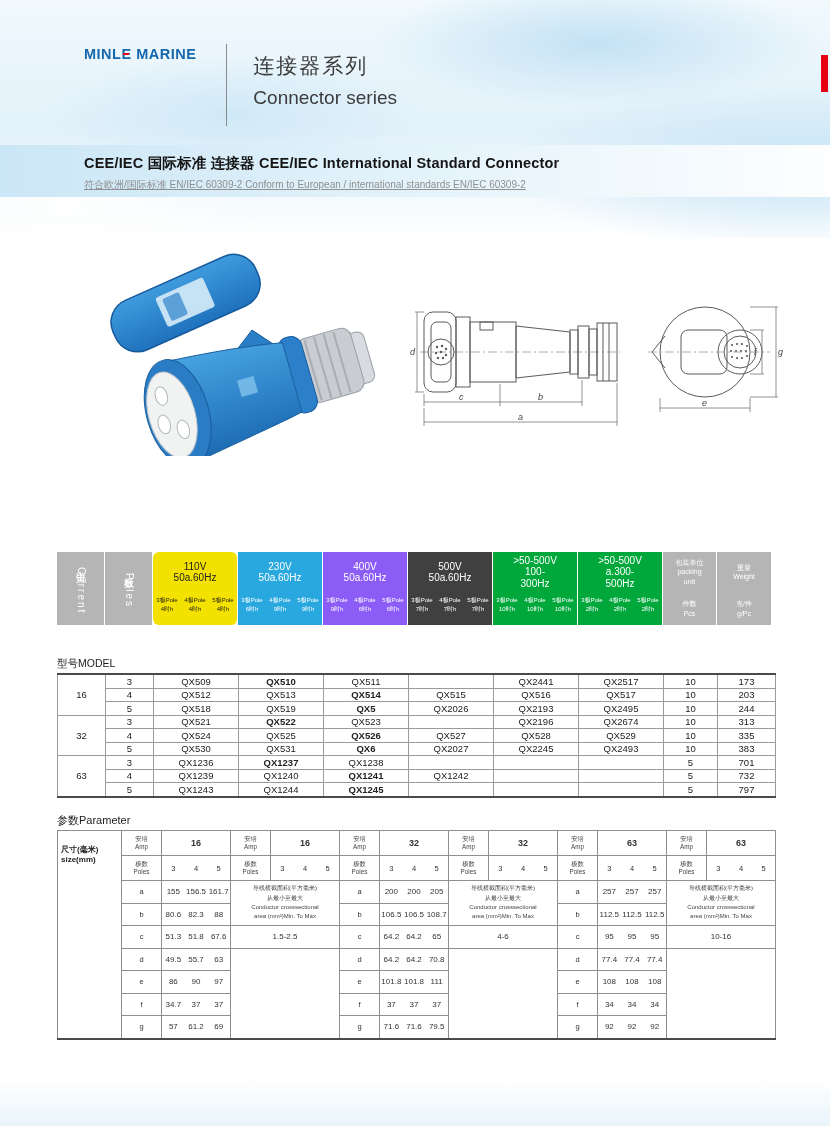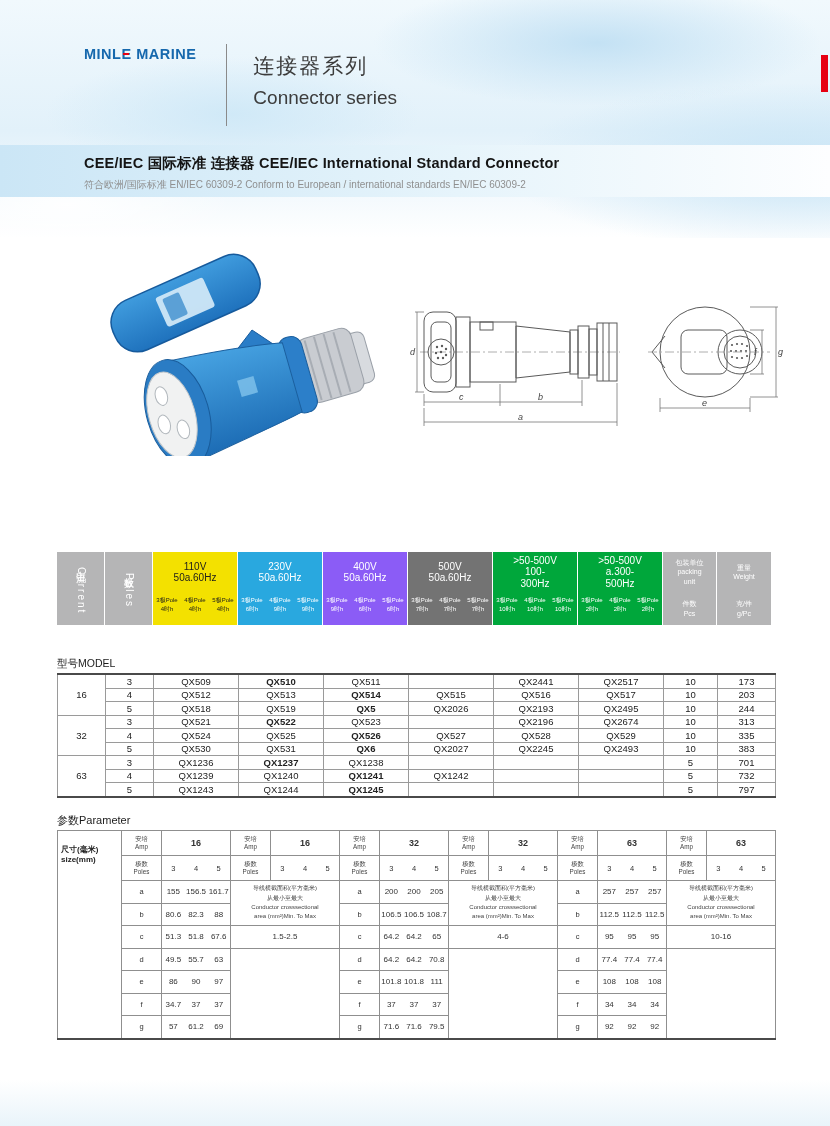--- a/index.html
+++ b/index.html
@@ -28,21 +28,21 @@
   .header-divider { width:1px; height:82px; background:#8a8a8a; margin:0 26px 0 30px; }
   .series { margin-top:8px; }
   .series-cn { font-size:21px; color:#3c3c3c; letter-spacing:2px; }
   .series-en { font-size:19px; color:#3c3c3c; margin-top:7px; }
 
   
   .title-strip { position:absolute; top:145px; left:0; width:830px; height:52px; box-sizing:border-box;
       padding:9px 0 0 84px;
       background:linear-gradient(90deg, #cbe6f6 0%, #e6f4fb 55%, #fdfeff 100%); }
   .doc-title { font-size:14.5px; font-weight:bold; color:#151515; letter-spacing:.2px; }
-  .doc-subtitle { font-size:10px; color:#8f8f8f; margin-top:5px; }
+  .doc-subtitle { font-size:10px; color:#8f8f8f; margin-top:5px;text-decoration:underline; }
 
   
   .photo-svg { position:absolute; left:56px; top:246px; }
   .drawing-svg { position:absolute; left:410px; top:290px; }
   .dim-label { font-size:9px; fill:#444; font-style:italic; }
   .tline { stroke:#5a5a5a; stroke-width:1; fill:none; }
   .dline { stroke:#777; stroke-width:.8; fill:none; }
   .cline { stroke:#999; stroke-width:.8; fill:none; stroke-dasharray:9 3 2 3; }
 
   
@@ -227,21 +227,21 @@
     <text class="dim-label" x="368" y="65">g</text>
   </svg>
 
   <div class="spec-header" id="specHeader">
       <div class="sh-col sh-vcol">
         <div class="vtext"><span>电流</span><span>Current</span></div>
       </div>
       <div class="sh-col sh-vcol">
         <div class="vtext"><span>极数</span><span>Poles</span></div>
       </div>
-      <div class="sh-col sh-volt" style="background: rgb(243, 225, 0); color: rgb(29, 29, 27);">
+      <div class="sh-col sh-volt" style="background: rgb(243, 225, 0); color: rgb(29, 29, 27); border-radius: 6px;">
         <div class="volt-title">
           <span>110V</span>
           <span>50a.60Hz</span>
         </div>
         <div class="volt-subs">
           <div class="volt-sub">
             <span>3极Pole</span>
             <span>4时h</span>
           </div>
           <div class="volt-sub">
@@ -287,21 +287,21 @@
           <div class="volt-sub">
             <span>4极Pole</span>
             <span>6时h</span>
           </div>
           <div class="volt-sub">
             <span>5极Pole</span>
             <span>6时h</span>
           </div>
         </div>
       </div>
-      <div class="sh-col sh-volt" style="background: #737373; color: rgb(255, 255, 255);">
+      <div class="sh-col sh-volt" style="background: #404040; color: rgb(255, 255, 255);">
         <div class="volt-title">
           <span>500V</span>
           <span>50a.60Hz</span>
         </div>
         <div class="volt-subs">
           <div class="volt-sub">
             <span>3极Pole</span>
             <span>7时h</span>
           </div>
           <div class="volt-sub">

